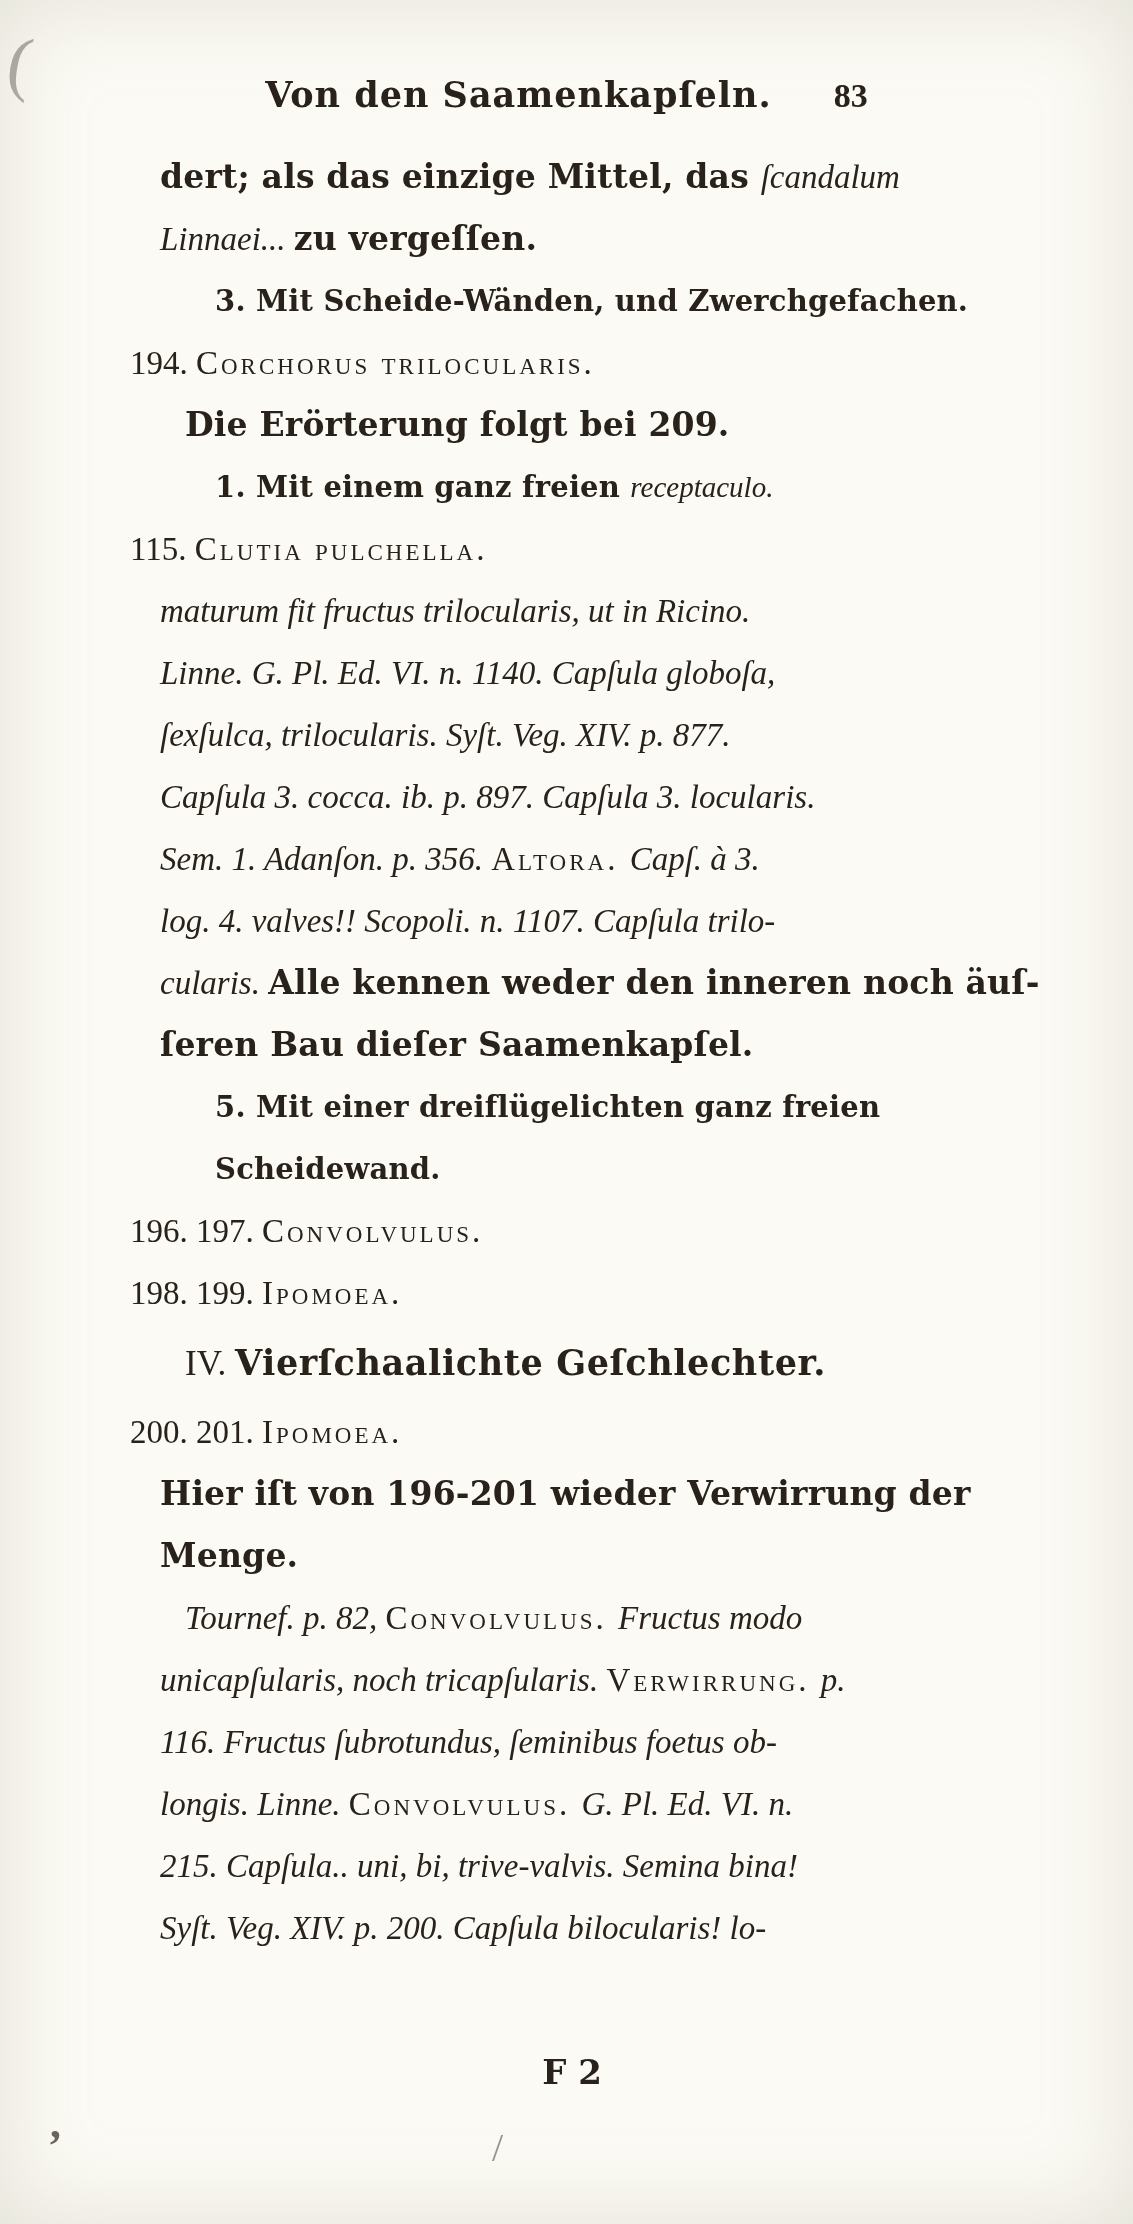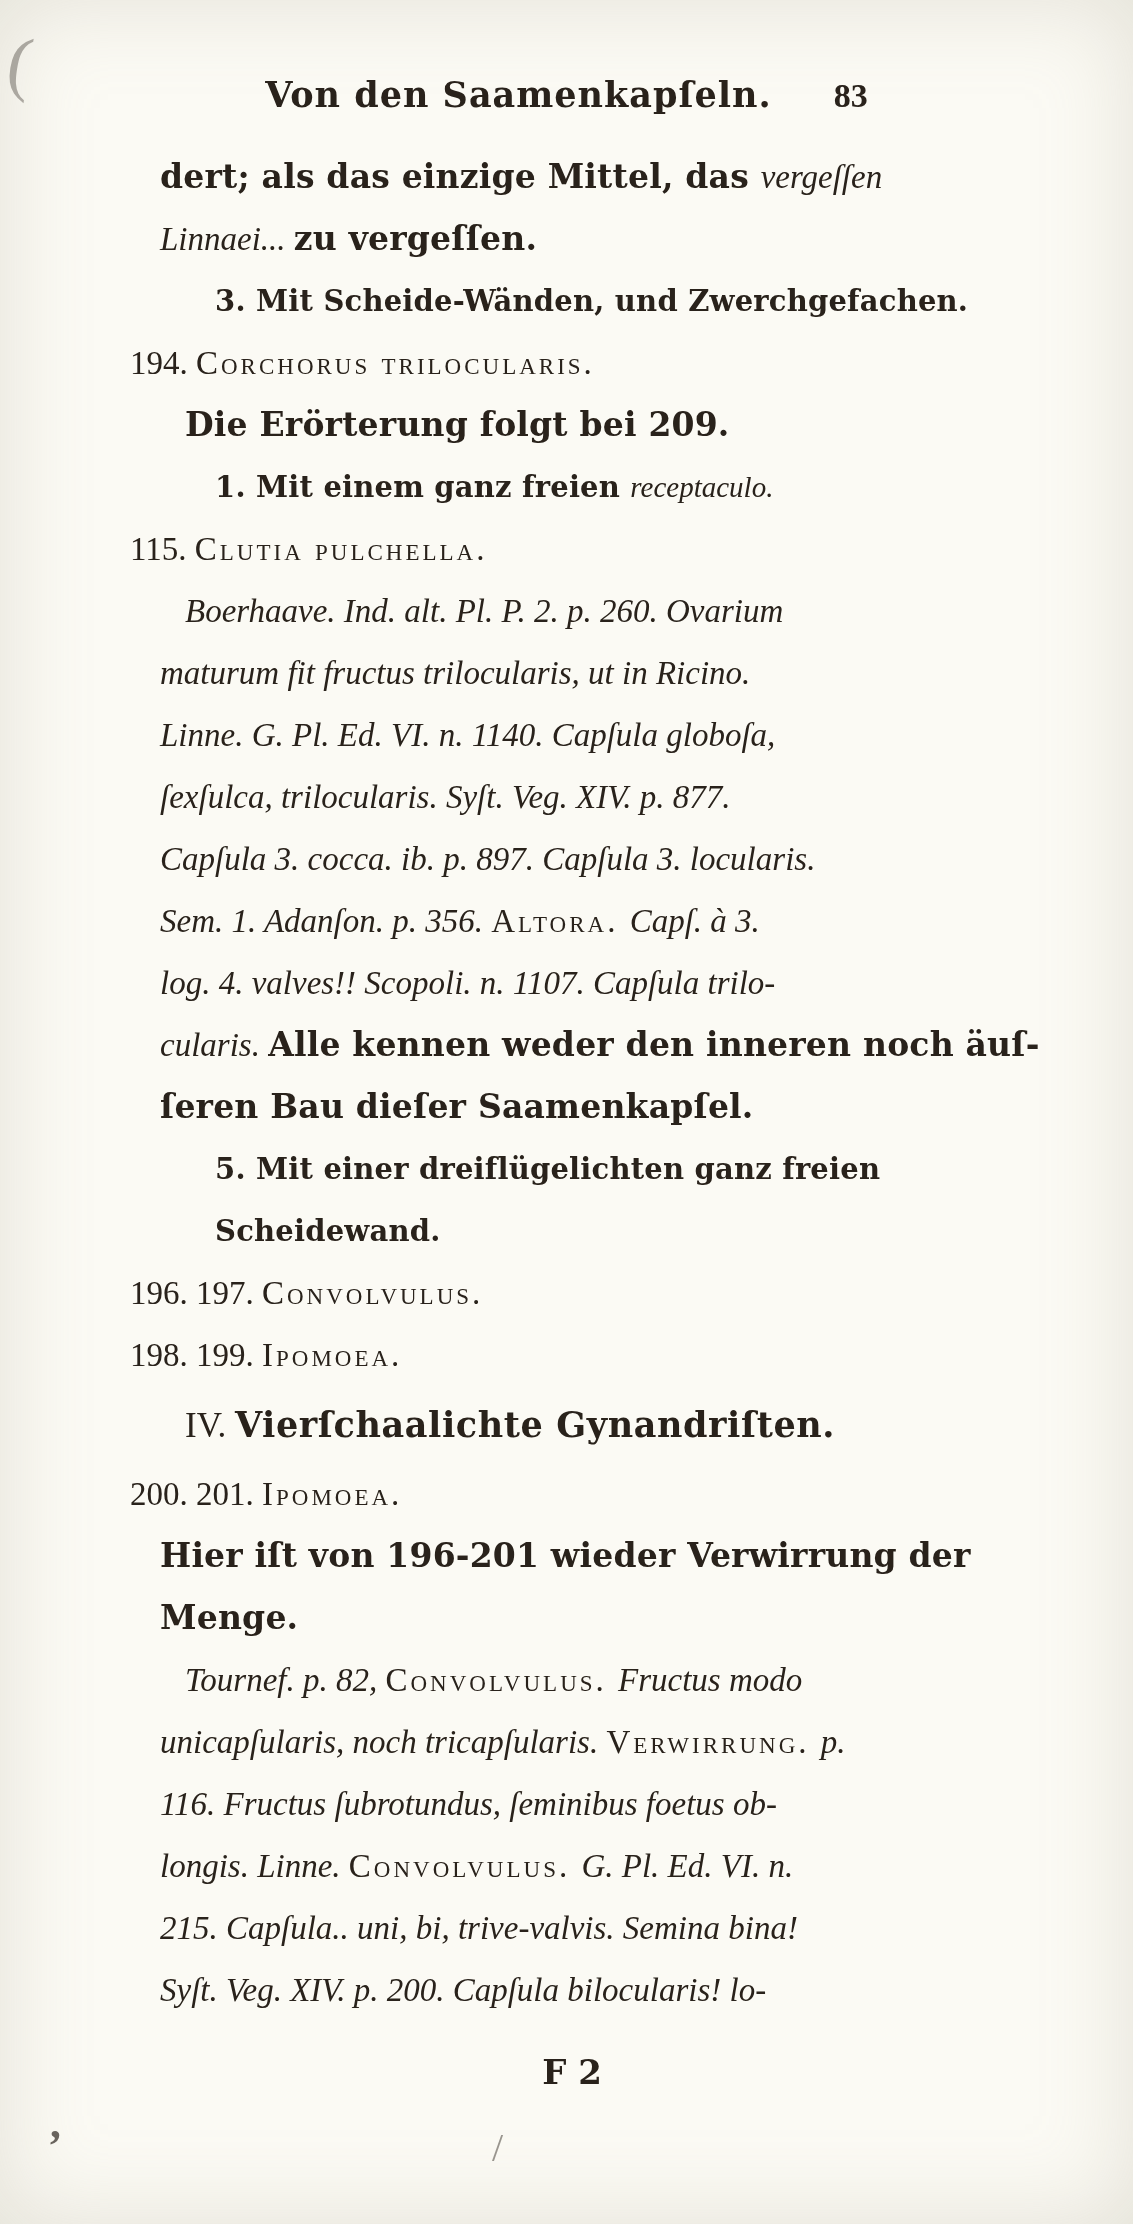--- a/index.html
+++ b/index.html
@@ -43,40 +43,39 @@
 <div class="scan">
 
   <span class="artifact a1">(</span>
 
   <div class="header">
     <span class="title">Von den Saamenkapſeln.</span>
     <span class="pagenum">83</span>
   </div>
 
   <div class="body" id="body-lines">
-      <div class="line i1"><span class="de">dert; als das einzige Mittel, das </span><span class="la">vergeſſen</span></div>
+      <div class="line i1"><span class="de">dert; als das einzige Mittel, das </span><span class="la">ſcandalum</span></div>
       <div class="line i1"><span class="la">Linnaei... </span><span class="de">zu vergeſſen.</span></div>
       <div class="line i3 small"><span class="de">3. Mit Scheide-Wänden, und Zwerchgefachen.</span></div>
       <div class="line i0"><span class="rm">194. </span><span class="sc">Corchorus trilocularis.</span></div>
       <div class="line i2"><span class="de">Die Erörterung folgt bei 209.</span></div>
       <div class="line i3 small"><span class="de">1. Mit einem ganz freien </span><span class="la">receptaculo.</span></div>
       <div class="line i0"><span class="rm">115. </span><span class="sc">Clutia pulchella.</span></div>
-      <div class="line i2"><span class="la">Boerhaave. Ind. alt. Pl. P. 2. p. 260. Ovarium</span></div>
       <div class="line i1"><span class="la">maturum fit fructus trilocularis, ut in Ricino.</span></div>
       <div class="line i1"><span class="la">Linne. G. Pl. Ed. VI. n. 1140. Capſula globoſa,</span></div>
       <div class="line i1"><span class="la">ſexſulca, trilocularis. Syſt. Veg. XIV. p. 877.</span></div>
       <div class="line i1"><span class="la">Capſula 3. cocca. ib. p. 897. Capſula 3. locularis.</span></div>
       <div class="line i1"><span class="la">Sem. 1. Adanſon. p. 356. </span><span class="sc">Altora. </span><span class="la">Capſ. à 3.</span></div>
       <div class="line i1"><span class="la">log. 4. valves!! Scopoli. n. 1107. Capſula trilo-</span></div>
       <div class="line i1"><span class="la">cularis. </span><span class="de">Alle kennen weder den inneren noch äuſ-</span></div>
       <div class="line i1"><span class="de">ſeren Bau dieſer Saamenkapſel.</span></div>
       <div class="line i3 small"><span class="de">5. Mit einer dreiflügelichten ganz freien Scheidewand.</span></div>
       <div class="line i0"><span class="rm">196. 197. </span><span class="sc">Convolvulus.</span></div>
       <div class="line i0"><span class="rm">198. 199. </span><span class="sc">Ipomoea.</span></div>
-      <div class="line i2 heading"><span class="rm-h">IV. </span><span class="de-h">Vierſchaalichte Gynandriſten.</span></div>
+      <div class="line i2 heading"><span class="rm-h">IV. </span><span class="de-h">Vierſchaalichte Geſchlechter.</span></div>
       <div class="line i0"><span class="rm">200. 201. </span><span class="sc">Ipomoea.</span></div>
       <div class="line i1"><span class="de">Hier iſt von 196-201 wieder Verwirrung der Menge.</span></div>
       <div class="line i2"><span class="la">Tournef. p. 82, </span><span class="sc">Convolvulus. </span><span class="la">Fructus modo</span></div>
       <div class="line i1"><span class="la">unicapſularis, noch tricapſularis. </span><span class="sc">Verwirrung. </span><span class="la">p.</span></div>
       <div class="line i1"><span class="la">116. Fructus ſubrotundus, ſeminibus foetus ob-</span></div>
       <div class="line i1"><span class="la">longis. Linne. </span><span class="sc">Convolvulus. </span><span class="la">G. Pl. Ed. VI. n.</span></div>
       <div class="line i1"><span class="la">215. Capſula.. uni, bi, trive-valvis. Semina bina!</span></div>
       <div class="line i1"><span class="la">Syſt. Veg. XIV. p. 200. Capſula bilocularis! lo-</span></div>
     </div>
 

